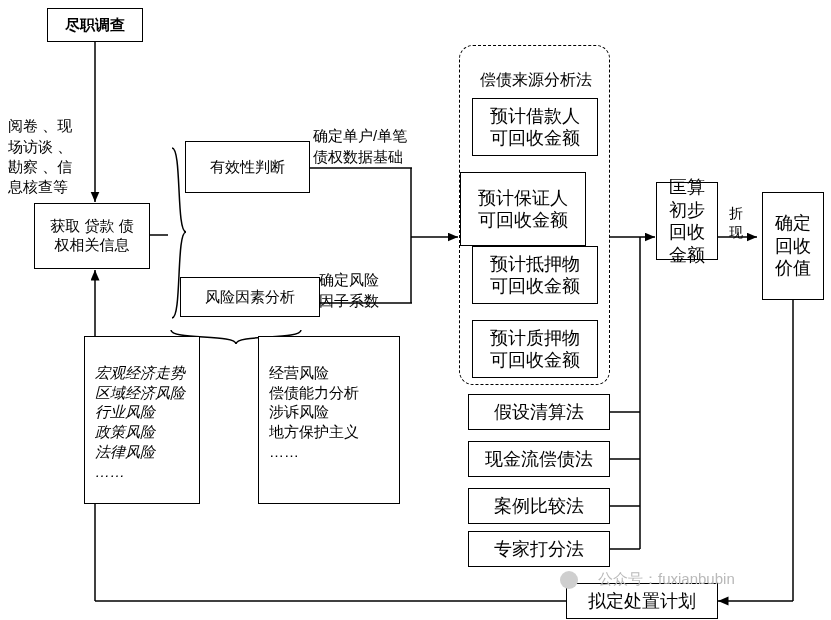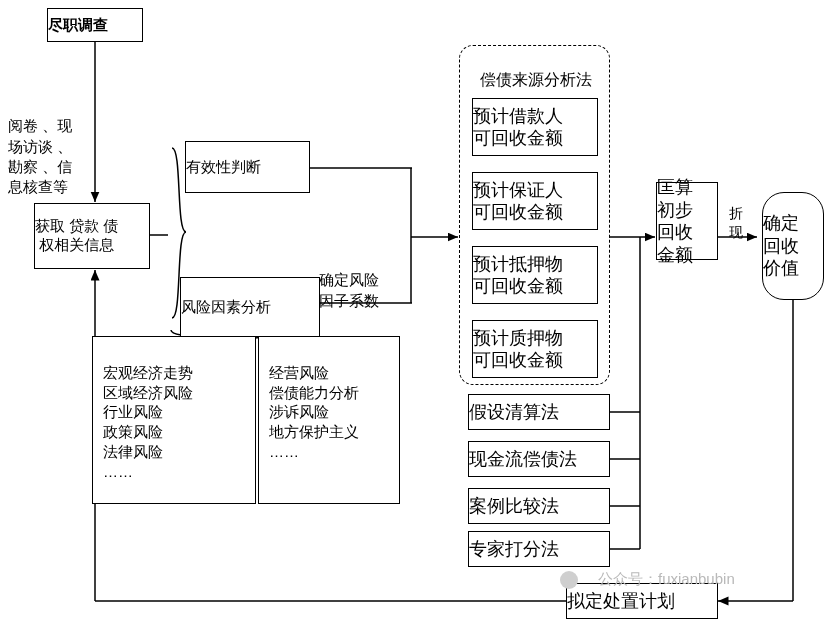--- a/index.html
+++ b/index.html
@@ -26,20 +26,21 @@
     height: 620px;
     pointer-events: none;
   }
   .node {
     position: absolute;
     box-sizing: border-box;
     border: 1.5px solid #000;
     background: #fff;
     display: flex;
     align-items: center;
+    justify-content: center;
     text-align: center;
     line-height: 1.25;
     white-space: pre-line;
     font-size: 15px;
   }
   .node.small { font-size: 18px; }
   .node.bold { font-weight: bold; }
   .plain {
     position: absolute;
     box-sizing: border-box;
@@ -148,31 +149,35 @@
 
   <div class="node" style="left:34px; top:203px; width:116px; height:66px;">
     <span>获取 贷款 债
 权相关信息</span>
   </div>
 
   <div class="node" style="left:185px; top:141px; width:125px; height:52px;">
     <span>有效性判断</span>
   </div>
 
-  <div class="node" style="left:180px; top:277px; width:140px; height:60px;">
+  <div class="node" style="left:180px; top:277px; width:140px; height:40px;">
     <span>风险因素分析</span>
   </div>
 
+  <div class="plain" style="left:313px; top:106px; width:130px; text-align:left;">
+    <span>确定单户/单笔
+债权数据基础</span>
+  </div>
 
   <div class="plain" style="left:319px; top:250px; width:100px; text-align:left;">
     <span>确定风险
 因子系数</span>
   </div>
 
-  <div class="listbox" style="left:92px; top:336px; width:164px; height:168px;">
+  <div class="listbox" style="left:84px; top:336px; width:116px; height:168px;font-style:italic;">
     <span>宏观经济走势
 区域经济风险
 行业风险
 政策风险
 法律风险
 ……</span>
   </div>
 
   <div class="listbox" style="left:258px; top:336px; width:142px; height:168px;">
     <span>经营风险
@@ -184,21 +189,21 @@
 
   <div class="dashed-group" style="left:459px; top:45px; width:151px; height:340px;"></div>
   <div class="group-title" style="left:477px; top:70px;">
     <span>偿债来源分析法</span>
   </div>
 
   <div class="node small" style="left:472px; top:98px; width:126px; height:58px;">
     <span>预计借款人
 可回收金额</span>
   </div>
-  <div class="node small" style="left:472px; top:172px; width:126px; height:58px;">
+  <div class="node small" style="left:460px; top:172px; width:126px; height:74px;">
     <span>预计保证人
 可回收金额</span>
   </div>
   <div class="node small" style="left:472px; top:246px; width:126px; height:58px;">
     <span>预计抵押物
 可回收金额</span>
   </div>
   <div class="node small" style="left:472px; top:320px; width:126px; height:58px;">
     <span>预计质押物
 可回收金额</span>
@@ -222,21 +227,21 @@
 初步
 回收
 金额</span>
   </div>
 
   <div class="plain" style="left:724px; top:185px; width:24px; font-size:14px; text-align:center;">
     <span>折
 现</span>
   </div>
 
-  <div class="node small" style="left:762px; top:192px; width:62px; height:108px;border-radius:22px;">
+  <div class="node small" style="left:762px; top:192px; width:62px; height:108px;">
     <span>确定
 回收
 价值</span>
   </div>
 
   <div class="node small" style="left:566px; top:583px; width:152px; height:36px;">
     <span>拟定处置计划</span>
   </div>
 
   <div class="watermark" style="left:560px; top:570px;">

